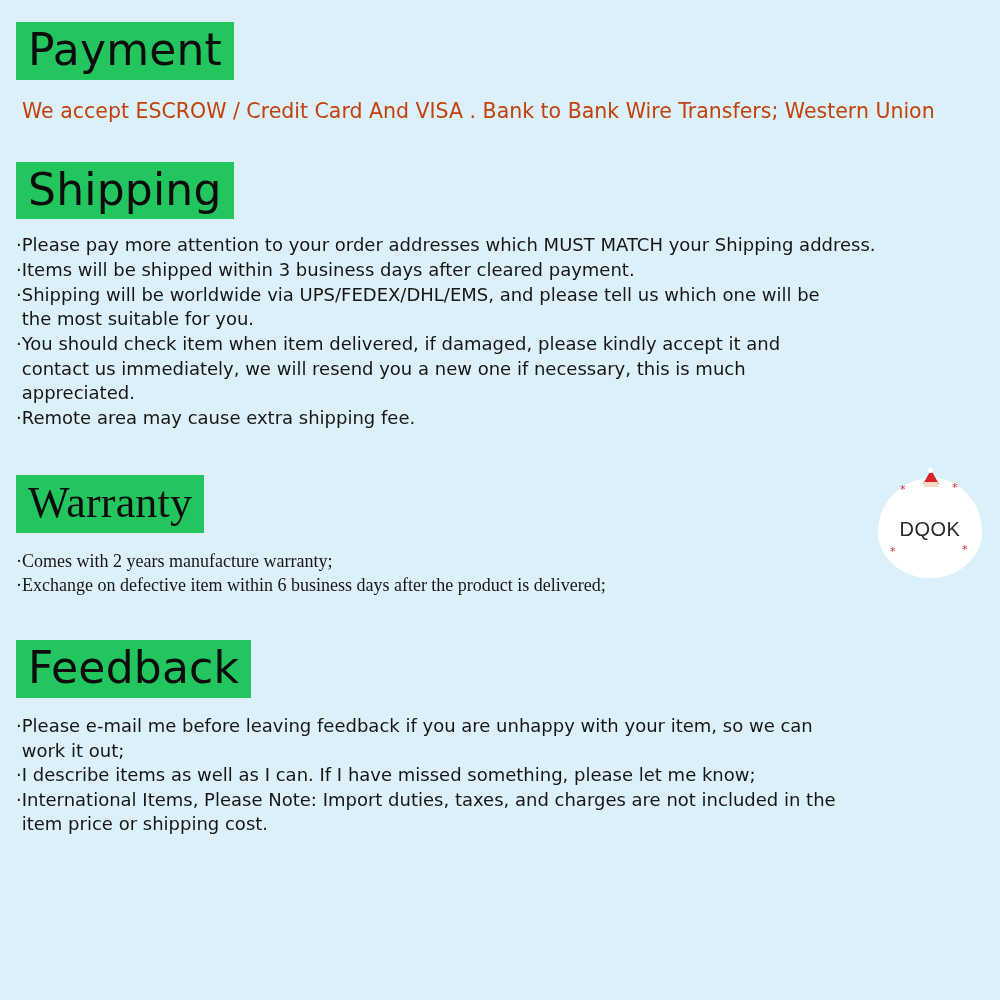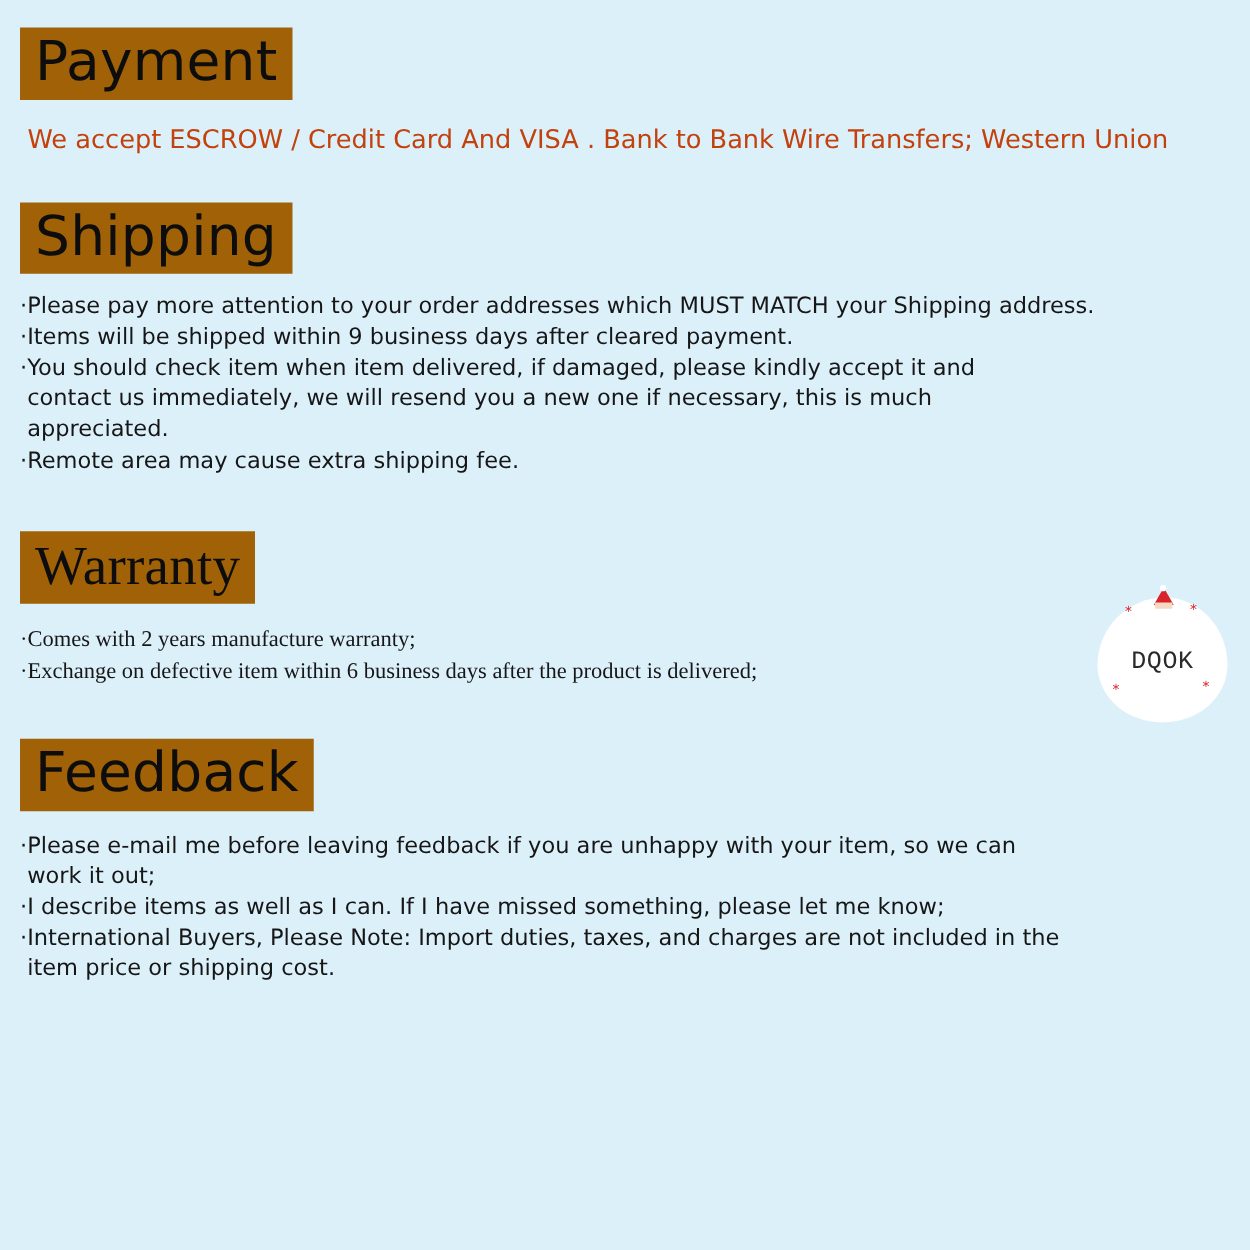--- a/index.html
+++ b/index.html
@@ -24,21 +24,21 @@
   }
   .section {
     position: relative;
   }
   .section-title {
     display: inline-block;
     font-size: 44px;
     line-height: 1.18;
     font-weight: 400;
     color: #0d0d0d;
-    background: #a16207;
+    background: #22c55e;
     padding: 2px 12px 4px 12px;
     margin: 0;
     letter-spacing: 0.2px;
   }
   .lede {
     font-size: 20.5px;
     line-height: 1.35;
     margin: 18px 0 0 6px;
     color: #c2410c;
   }
@@ -79,21 +79,21 @@
     height: 100px;
     background: #ffffff;
     border-radius: 52% 48% 50% 50% / 54% 54% 46% 46%;
   }
   .logo-text {
     position: absolute;
     left: 0;
     top: 48px;
     width: 104px;
     text-align: center;
-    font-family: Liberation Mono, monospace;
+    font-family: Liberation Sans, sans-serif;
     font-size: 20px;
     letter-spacing: 0.5px;
     color: #2a2a2a;
   }
   .santa {
     position: absolute;
     left: 42px;
     top: 0px;
     width: 22px;
     height: 26px;
@@ -153,21 +153,23 @@
 
   <div class="section" id="payment-section">
     <h1 class="section-title">Payment</h1>
     <p class="lede">We accept ESCROW / Credit Card And VISA . Bank to Bank Wire Transfers; Western Union</p>
   </div>
 
   <div class="section" id="shipping-section">
     <h1 class="section-title">Shipping</h1>
     <ul class="bullets">
       <li>·Please pay more attention to your order addresses which MUST MATCH your Shipping address.</li>
-      <li>·Items will be shipped within 9 business days after cleared payment.</li>
+      <li>·Items will be shipped within 3 business days after cleared payment.</li>
+      <li>·Shipping will be worldwide via UPS/FEDEX/DHL/EMS, and please tell us which one will be
+ the most suitable for you.</li>
       <li>·You should check item when item delivered, if damaged, please kindly accept it and
  contact us immediately, we will resend you a new one if necessary, this is much
  appreciated.</li>
       <li>·Remote area may cause extra shipping fee.</li>
     </ul>
   </div>
 
   <div class="section" id="warranty-section">
     <h1 class="section-title">Warranty</h1>
     <ul class="bullets">
@@ -175,21 +177,21 @@
       <li>·Exchange on defective item within 6 business days after the product is delivered;</li>
     </ul>
   </div>
 
   <div class="section" id="feedback-section">
     <h1 class="section-title">Feedback</h1>
     <ul class="bullets">
       <li>·Please e-mail me before leaving feedback if you are unhappy with your item, so we can
  work it out;</li>
       <li>·I describe items as well as I can. If I have missed something, please let me know;</li>
-      <li>·International Buyers, Please Note: Import duties, taxes, and charges are not included in the
+      <li>·International Items, Please Note: Import duties, taxes, and charges are not included in the
  item price or shipping cost.</li>
     </ul>
   </div>
 
   <div class="logo-badge">
     <div class="logo-blob"></div>
     <div class="santa">
       <div class="hat"></div>
       <div class="hat-ball"></div>
       <div class="face"></div>

